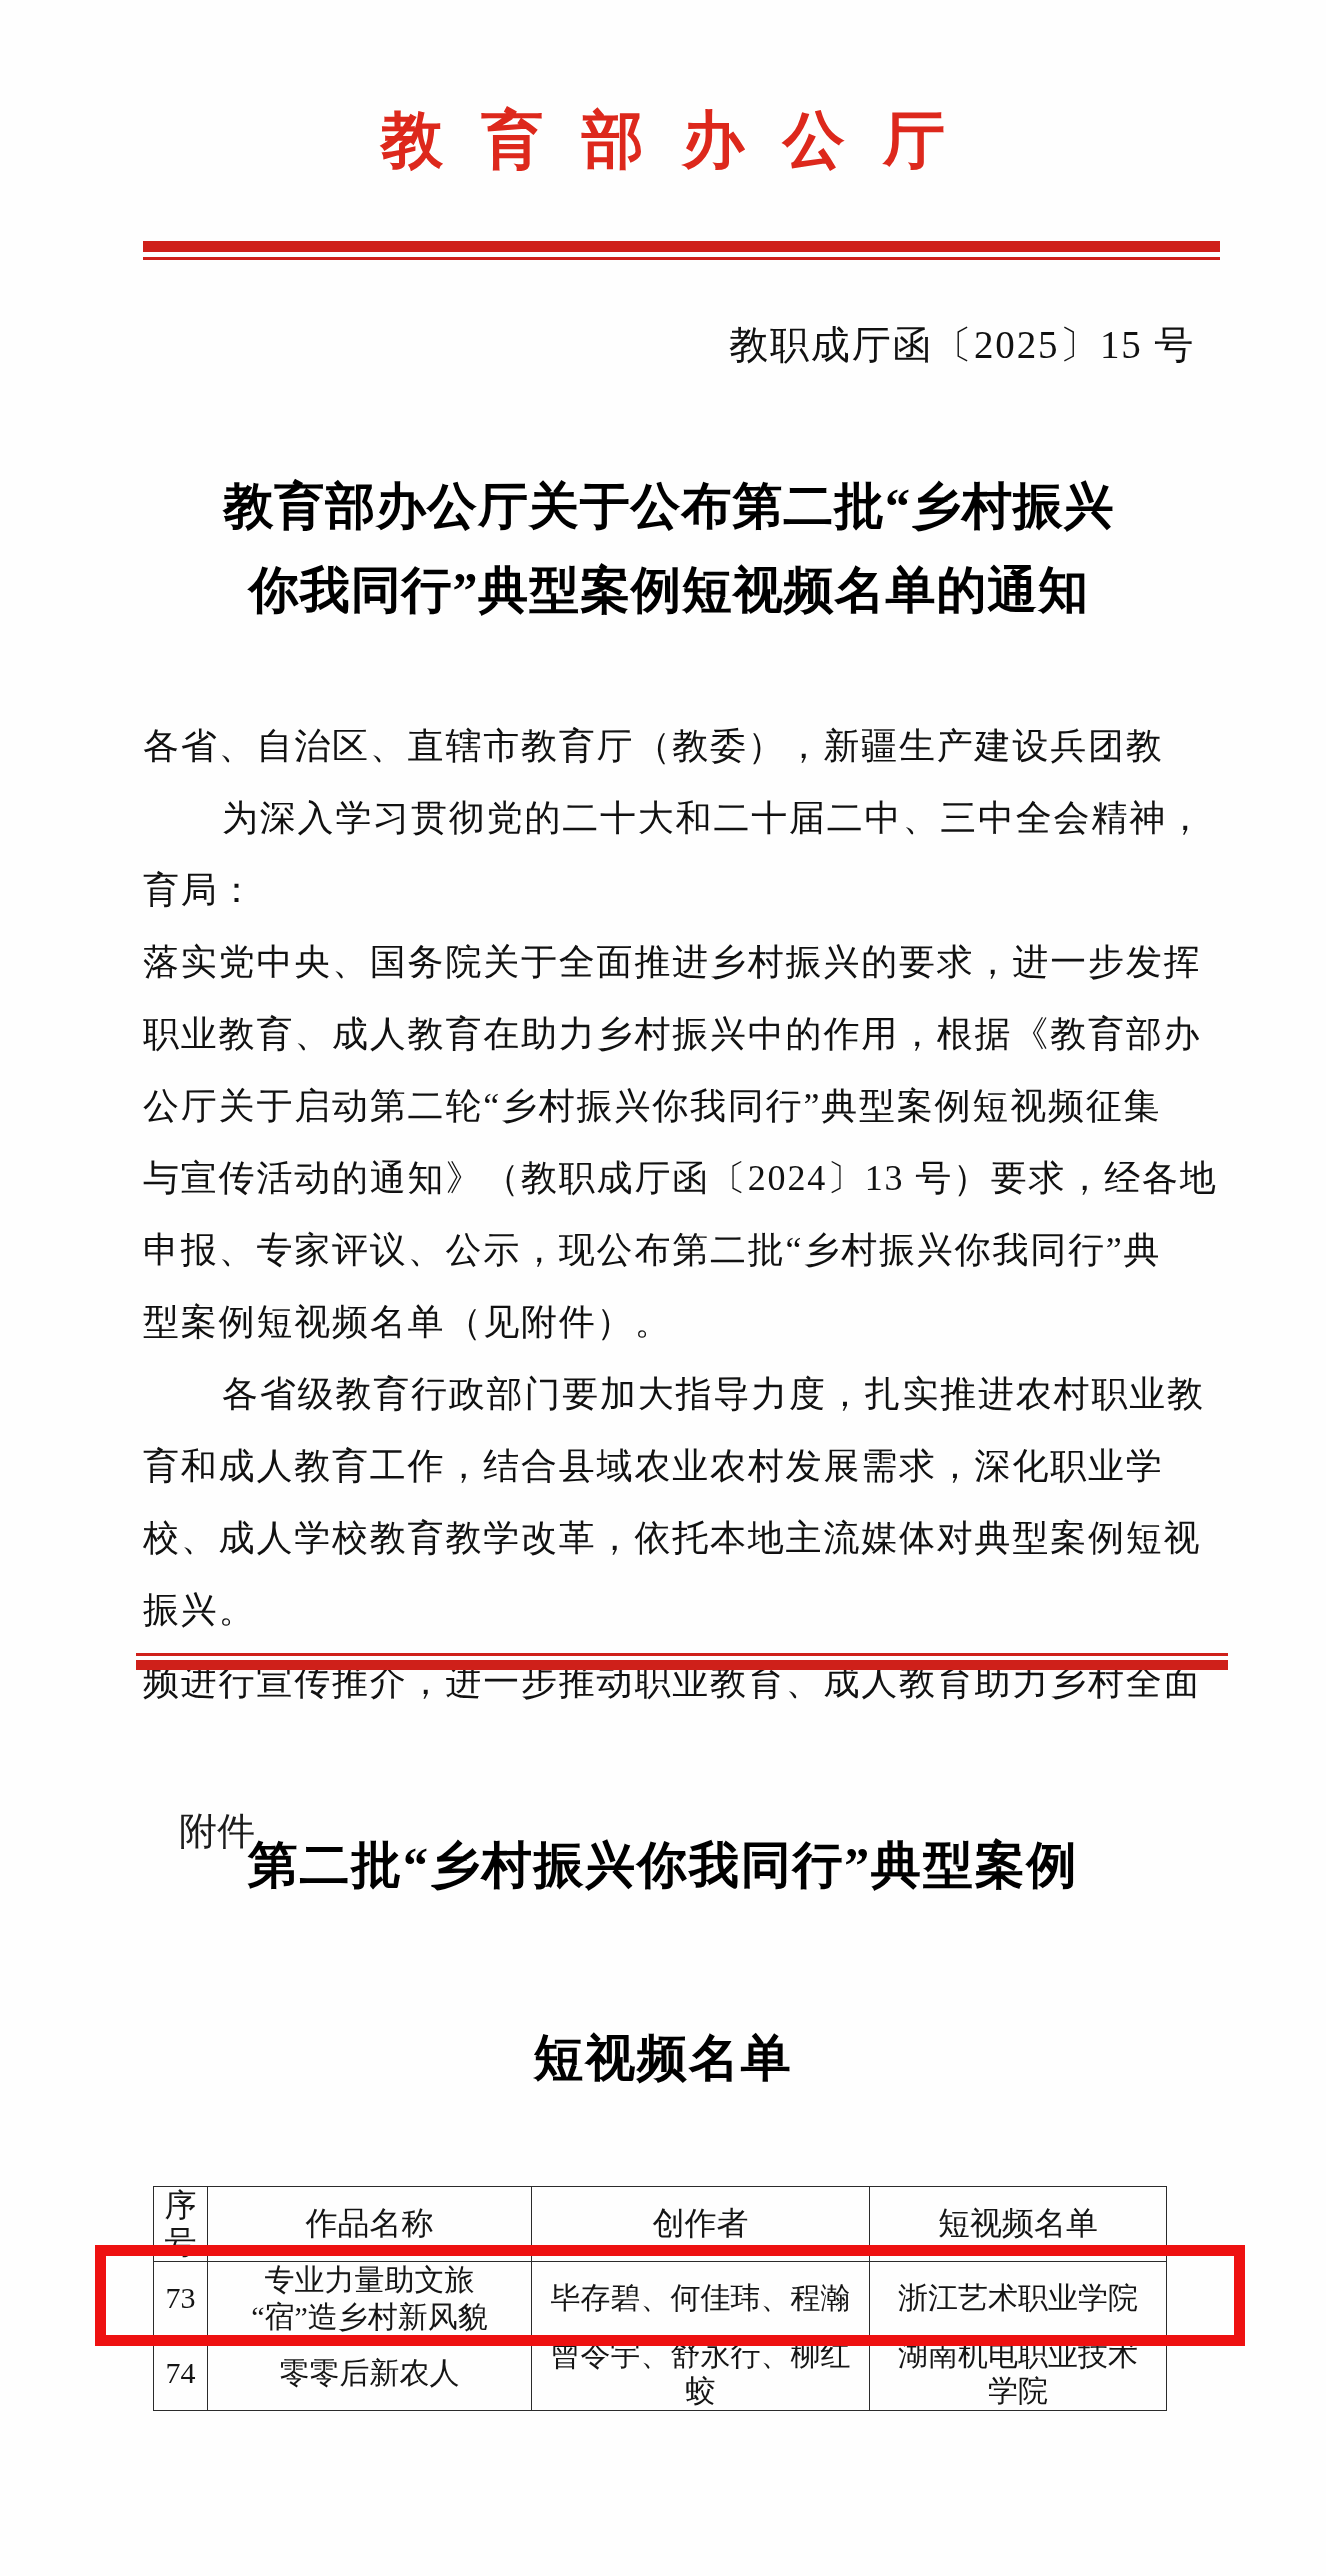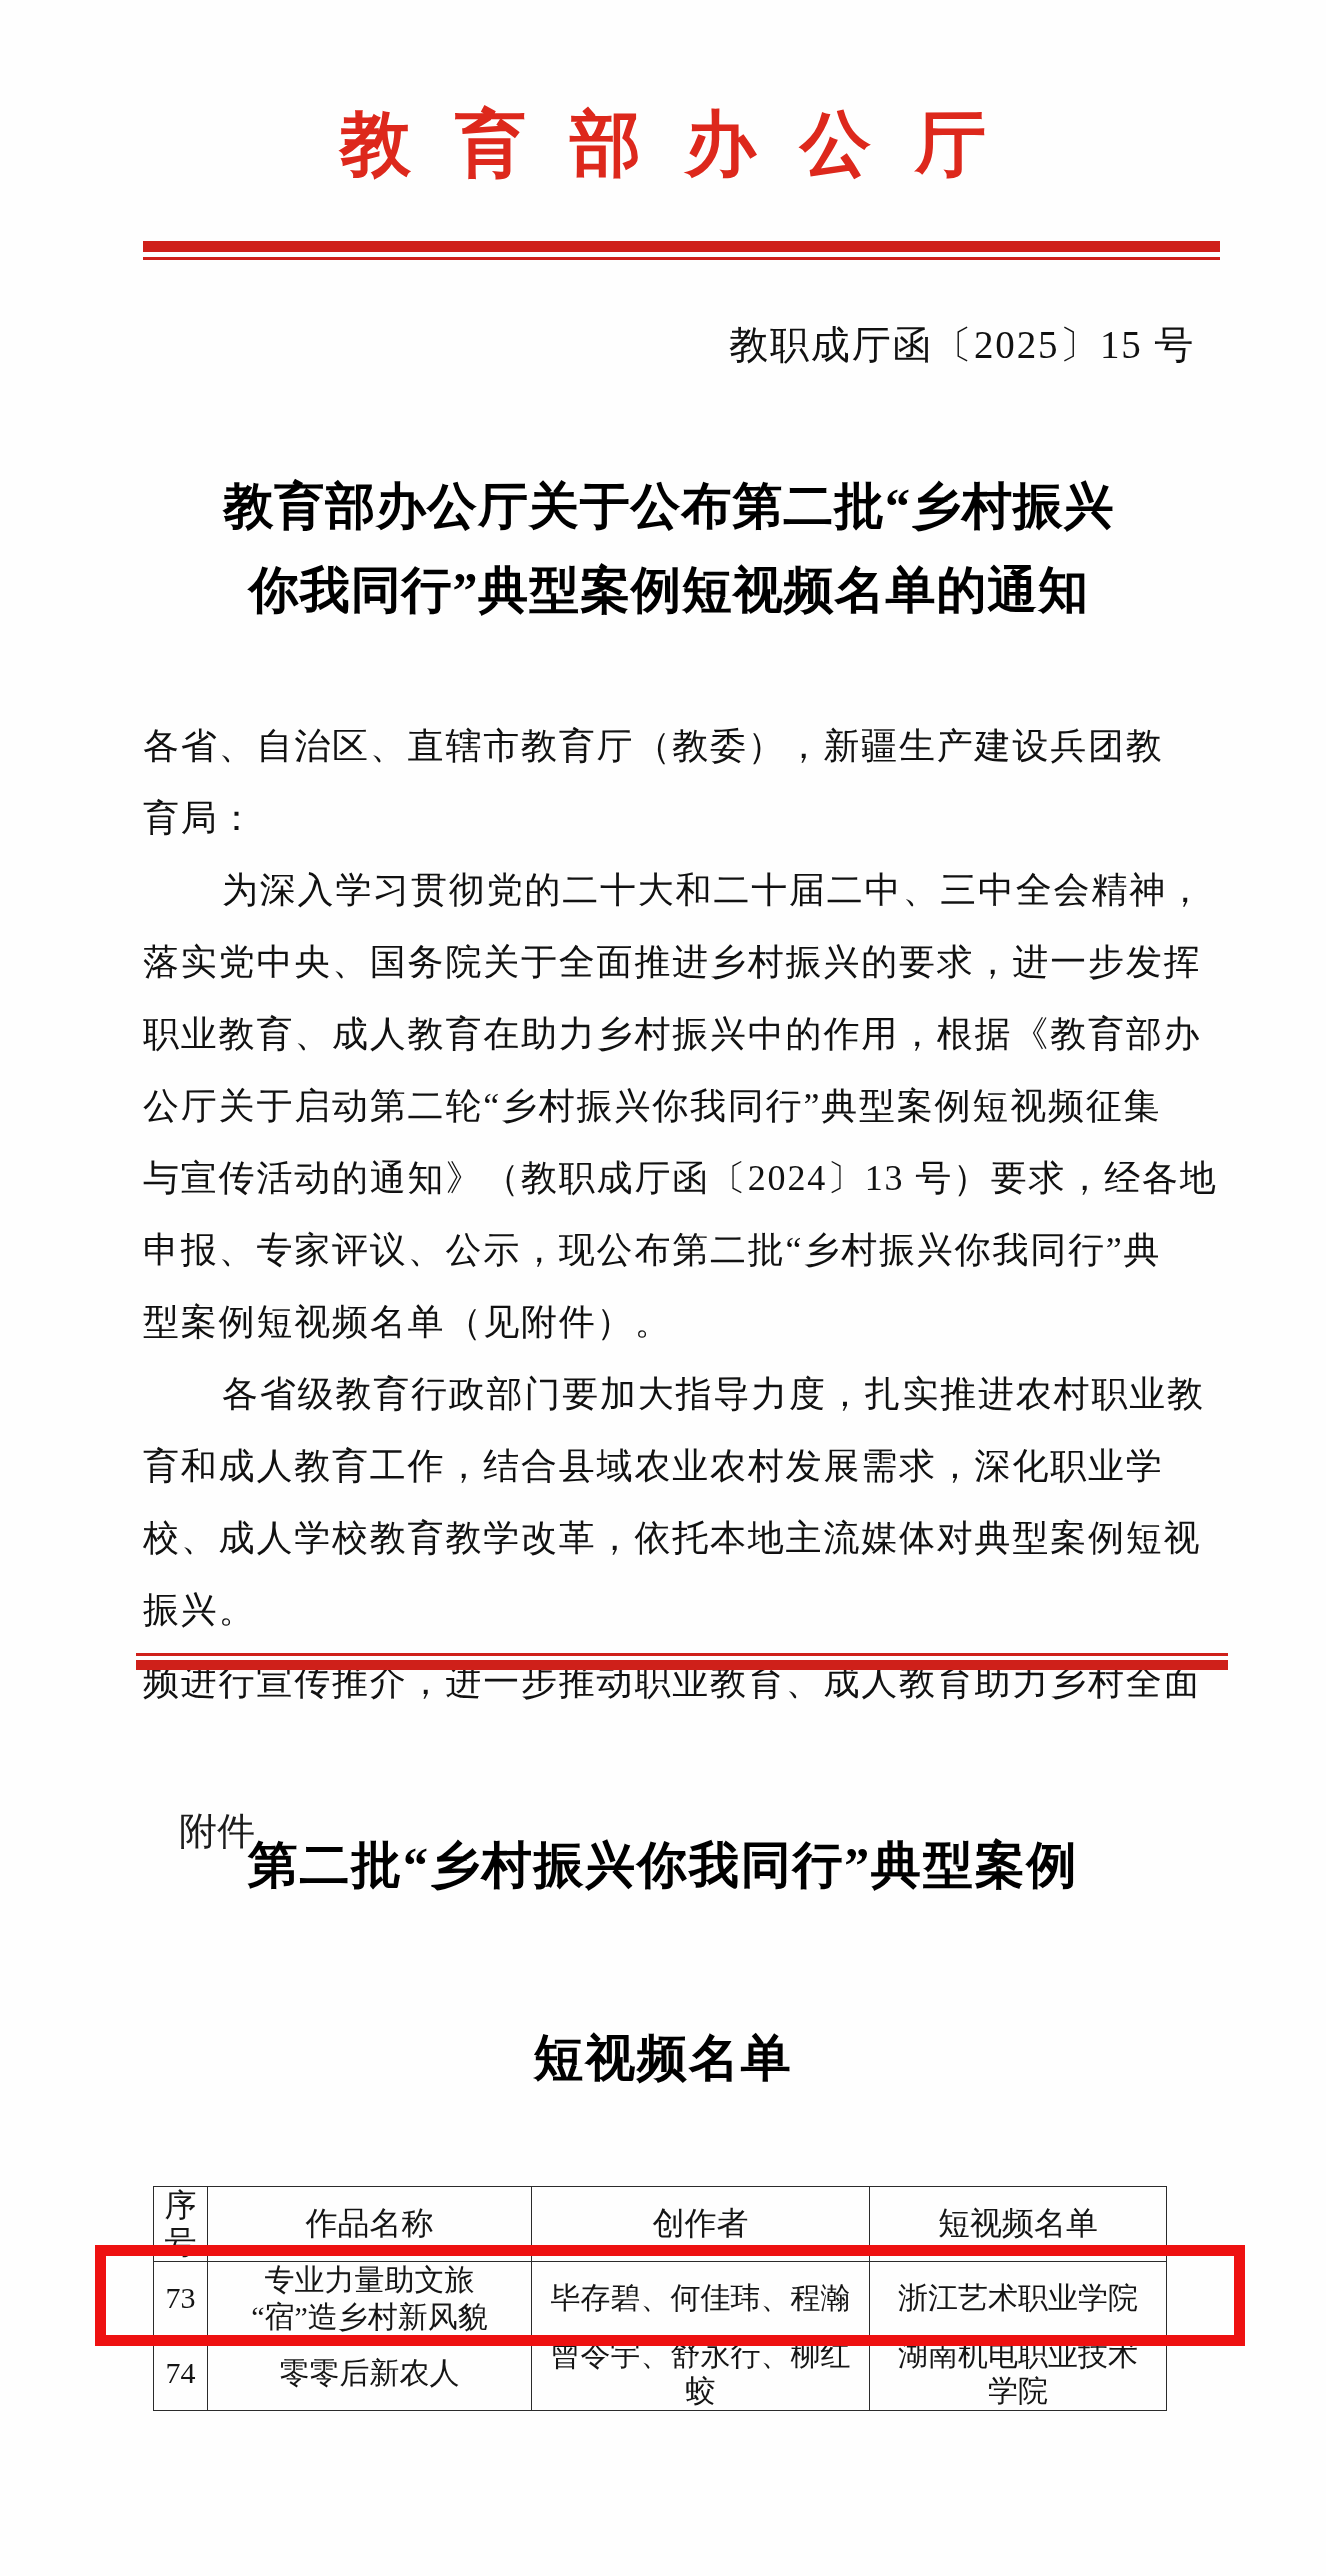--- a/index.html
+++ b/index.html
@@ -10,21 +10,21 @@
     margin: 0 auto;
     background: #fefefe;
     overflow: hidden;
     font-family: "Liberation Serif", "DejaVu Serif", serif;
     color: #1a1a1a;
   }
   .agency {
     position: absolute;
     top: 109px; left: 0; width: 100%;
     text-align: center;
-    font-size: 71px;
+    font-size: 62px;
     line-height: 1;
     font-weight: bold;
     color: #dd281c;
     letter-spacing: 0.62em;
     text-indent: 0.62em;
     white-space: nowrap;
   }
   .rule { position: absolute; background: #cf201a; }
   .rule-top-thick  { left: 143px; width: 1077px; top: 241px; height: 10.7px; }
   .rule-top-thin   { left: 143px; width: 1077px; top: 257px; height: 2.7px; }
@@ -128,22 +128,22 @@
   <div class="rule rule-top-thick"></div>
   <div class="rule rule-top-thin"></div>
 
   <div class="doc-number">教职成厅函〔2025〕15 号</div>
 
   <div class="doc-title t1">教育部办公厅关于公布第二批“乡村振兴</div>
   <div class="doc-title t2">你我同行”典型案例短视频名单的通知</div>
 
   <div class="body-block">
     <div class="body-line">各省、自治区、直辖市教育厅（教委），新疆生产建设兵团教</div>
+    <div class="body-line indent">为深入学习贯彻党的二十大和二十届二中、三中全会精神，</div>
     <div class="body-line">育局：</div>
-    <div class="body-line indent">为深入学习贯彻党的二十大和二十届二中、三中全会精神，</div>
     <div class="body-line">落实党中央、国务院关于全面推进乡村振兴的要求，进一步发挥</div>
     <div class="body-line">职业教育、成人教育在助力乡村振兴中的作用，根据《教育部办</div>
     <div class="body-line">公厅关于启动第二轮“乡村振兴你我同行”典型案例短视频征集</div>
     <div class="body-line">与宣传活动的通知》（教职成厅函〔2024〕13 号）要求，经各地</div>
     <div class="body-line">申报、专家评议、公示，现公布第二批“乡村振兴你我同行”典</div>
     <div class="body-line">型案例短视频名单（见附件）。</div>
     <div class="body-line indent">各省级教育行政部门要加大指导力度，扎实推进农村职业教</div>
     <div class="body-line">育和成人教育工作，结合县域农业农村发展需求，深化职业学</div>
     <div class="body-line">校、成人学校教育教学改革，依托本地主流媒体对典型案例短视</div>
     <div class="body-line">振兴。</div>

